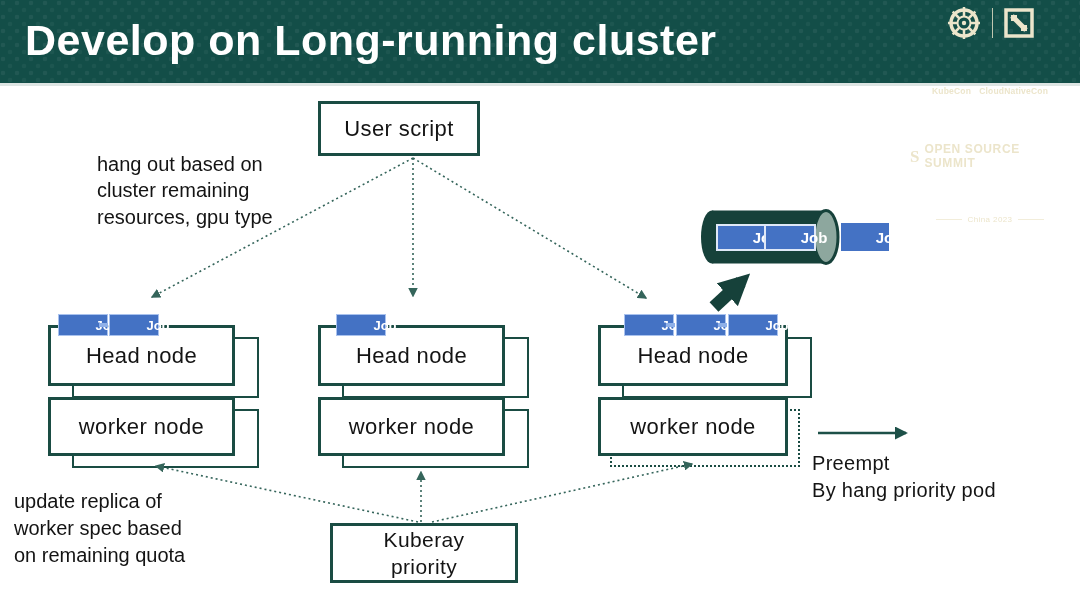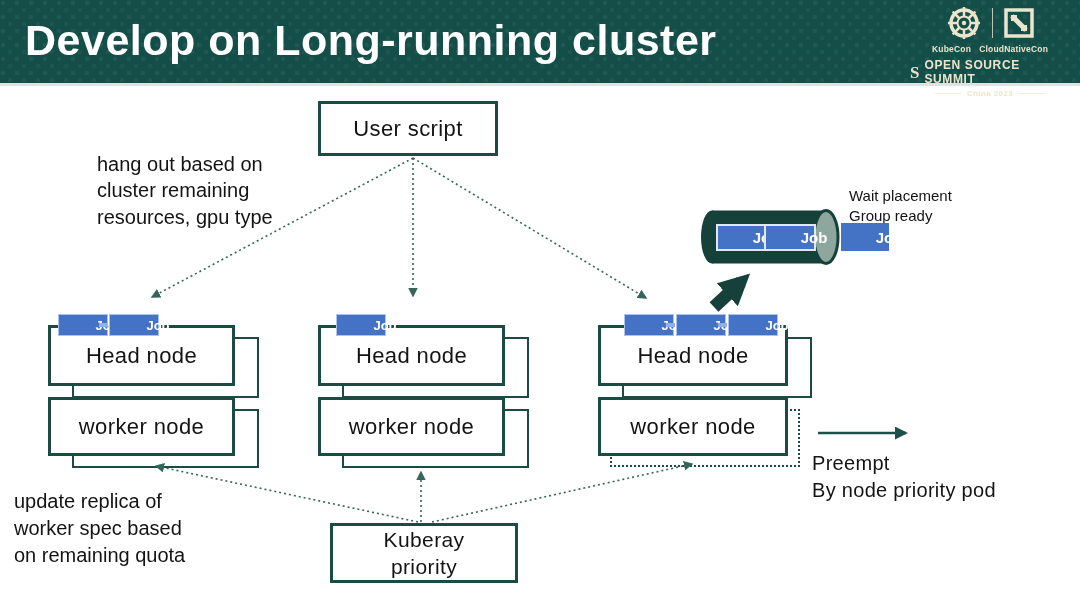--- a/index.html
+++ b/index.html
@@ -15,40 +15,40 @@
   .header{position:absolute;left:0;top:0;width:1080px;height:86px;
     background-color:var(--header-bg);
     background-image:
       radial-gradient(circle at 3px 3px, rgba(255,255,255,0.06) 2px, transparent 2.6px),
       radial-gradient(circle at 10px 10px, rgba(255,255,255,0.045) 2px, transparent 2.6px);
     background-size:14px 14px;
     border-bottom:3px solid #dde5e3;}
   .title{position:absolute;left:25px;top:16px;color:#ffffff;font-size:43px;font-weight:bold;
     letter-spacing:0.5px;white-space:nowrap;}
   .logo-group{position:absolute;right:10px;top:3px;width:160px;display:flex;flex-direction:column;
-    align-items:center;color:var(--cream);}
+    align-items:center;color:var(--cream);gap:42px;}
   .logo-icons{display:flex;align-items:center;gap:10px;height:40px;}
   .logo-divider{width:1px;height:30px;background:var(--cream);opacity:.8;}
   .logo-labels{display:flex;align-items:center;gap:8px;margin-top:1px;}
   .logo-labels .lbl{font-size:8.5px;font-weight:bold;letter-spacing:.2px;}
   .summit-row{display:flex;align-items:center;gap:5px;margin-top:4px;}
   .s-glyph{font-size:17px;font-weight:bold;font-family:"Liberation Serif",serif;line-height:1;}
   .summit-row .lbl{font-size:12px;font-weight:bold;letter-spacing:.6px;}
   .edition-row{display:flex;align-items:center;gap:6px;margin-top:3px;}
   .edition-row .dash{width:26px;height:1px;background:var(--cream);opacity:.7;}
-  .edition-row .lbl{font-size:8px;font-weight:bold;letter-spacing:.4px;}
+  .edition-row .lbl{font-size:8px;font-weight:normal;letter-spacing:.4px;}
 
   
   .nodebox{position:absolute;background:#fff;border:3px solid var(--box-border);
     display:flex;align-items:center;justify-content:center;z-index:3;
     font-size:22px;color:var(--ink);letter-spacing:.4px;}
   .shadowbox{position:absolute;background:#fff;border:2.5px solid var(--box-border);z-index:1;}
   .ghostbox{position:absolute;background:transparent;border:2.5px dotted var(--box-border);z-index:1;}
 
-  .user-script{left:318px;top:101px;width:180px;height:55px;}
+  .user-script{left:318px;top:101px;width:162px;height:55px;}
   .head1{left:48px;top:325px;width:187px;height:61px;}
   .head2{left:318px;top:325px;width:187px;height:61px;}
   .head3{left:598px;top:325px;width:190px;height:61px;}
   .head1-sh{left:72px;top:337px;width:187px;height:61px;}
   .head2-sh{left:342px;top:337px;width:187px;height:61px;}
   .head3-sh{left:622px;top:337px;width:190px;height:61px;}
   .worker1{left:48px;top:397px;width:187px;height:59px;}
   .worker2{left:318px;top:397px;width:187px;height:59px;}
   .worker3{left:598px;top:397px;width:190px;height:59px;}
   .worker1-sh{left:72px;top:409px;width:187px;height:59px;}
@@ -208,21 +208,19 @@
   <div class="jobdash" style="left:666px;top:323px;"></div>
   <div class="jobdash" style="left:718px;top:323px;"></div>
 
   <div class="job job-cyl" style="left:716px;top:224px;">Job</div>
   <div class="job job-cyl" style="left:764px;top:224px;">Job</div>
   <div class="job job-ext" style="left:841px;top:223px;">Job</div>
 
   <div class="note pre hangout">hang out based on
 cluster remaining
 resources, gpu type</div>
-  <div class="note pre waitplacement">Wait placement
-Group ready</div>
   <div class="note pre preempt">Preempt
-By node priority pod</div>
+By hang priority pod</div>
   <div class="note pre updreplica">update replica of
 worker spec based
 on remaining quota</div>
 
 </div>
 
 </body></html>

